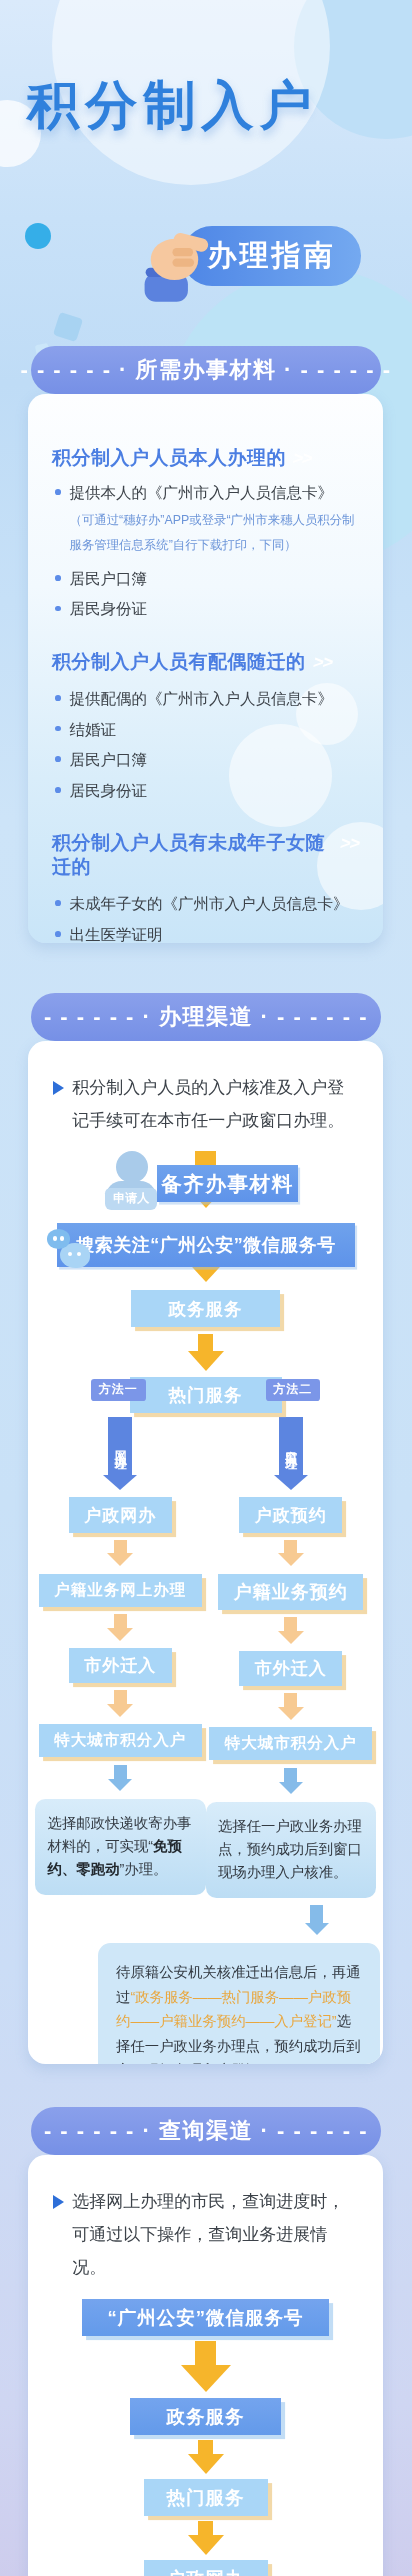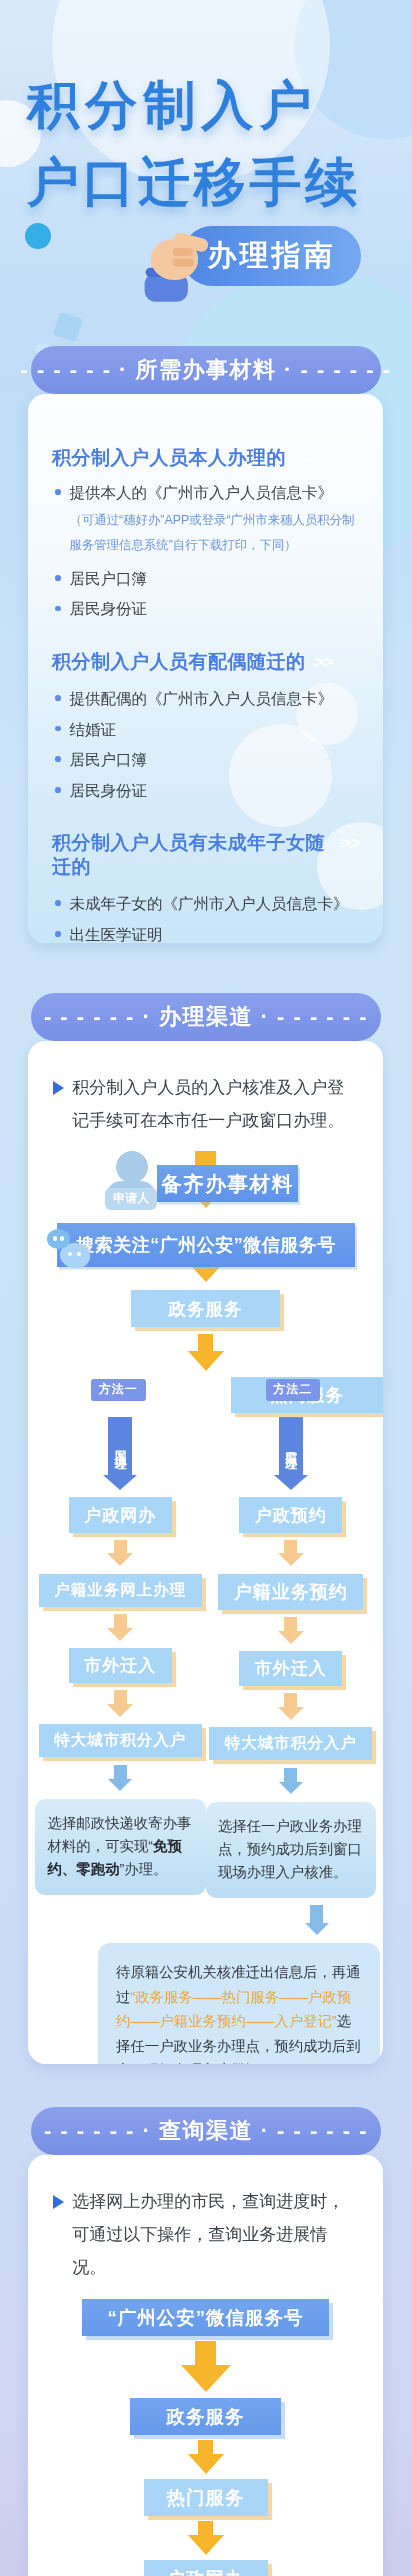--- a/index.html
+++ b/index.html
@@ -76,21 +76,21 @@
 
   
   .searchwrap{position:relative;width:100%;height:52px;margin-top:11.3px;}
   .searchwrap .mbanner{position:absolute;left:29px;top:4.1px;width:298px;height:44px;font-size:18px;letter-spacing:0.5px;}
   .wx{position:absolute;left:18.5px;top:10.3px;z-index:3;}
   .wx .b1{position:absolute;left:13.4px;top:13.4px;width:30px;height:25px;border-radius:50% 50% 46% 54%;background:#A9D4F5;}
   .wx .b2{position:absolute;left:0;top:0;width:23px;height:19.6px;border-radius:50%;background:#7FBCEE;}
   .wx .d{position:absolute;width:4.1px;height:4.1px;border-radius:50%;background:#fff;}
 
   
-  .methods{position:relative;width:100%;display:flex;justify-content:flex-end;margin-top:5.2px;}
+  .methods{position:relative;width:100%;display:flex;justify-content:center;margin-top:5.2px;}
   .mtag{position:absolute;top:2.1px;background:#7B96E8;color:#fff;font-size:12px;font-weight:700;
     padding:2.6px 7.7px;border-radius:3.1px;letter-spacing:1px;z-index:1;}
   .mtag.l{right:calc(50% + 60px);}
   .mtag.r{left:calc(50% + 60px);}
 
   
   .cols{width:100%;display:flex;justify-content:space-between;box-sizing:border-box;padding:0 7.2px;margin-top:-3.1px;}
   .col{width:171px;display:flex;flex-direction:column;align-items:center;}
   .varrow{display:flex;flex-direction:column;align-items:center;margin-top:7.2px;}
   .varrow .vsh{background:#5C85E0;width:24px;min-height:50px;display:flex;align-items:center;justify-content:center;padding:4.1px 0;}
@@ -122,21 +122,20 @@
   <div class="deco" style="left:52px;top:-93px;width:278px;height:278px;background:rgba(255,255,255,.5);"></div>
   <div class="deco" style="left:-26px;top:100px;width:67px;height:67px;background:rgba(255,255,255,.75);"></div>
   <div class="deco" style="left:25px;top:223px;width:26px;height:26px;background:#35AEE8;"></div>
   <div class="deco" style="left:165px;top:268px;width:299px;height:299px;background:#BCE3F6;"></div>
   <div class="deco" style="left:56px;top:315px;width:24px;height:24px;border-radius:4.1px;background:#A8D3F2;transform:rotate(18deg);"></div>
   <div class="deco" style="left:36px;top:344px;width:13.4px;height:13.4px;border-radius:2.6px;background:#CBE6F9;transform:rotate(-12deg);"></div>
 
   <div class="header">
     <div class="title">
       <div class="t1">积分制入户</div>
-      <div class="t2">户口迁移手续</div>
     </div>
     <div class="hand">
       <svg width="88" height="98" viewBox="0 0 170 190">
         <rect x="28" y="118" width="84" height="56" rx="22" fill="#5B82DE"></rect>
         <rect x="30" y="108" width="78" height="18" rx="9" fill="#4A6FD0"></rect>
         <ellipse cx="86" cy="92" rx="46" ry="40" fill="#F6C89F"></ellipse>
         <rect x="88" y="38" width="68" height="26" rx="13" fill="#F6C89F" transform="rotate(14 88 38)"></rect>
         <rect x="82" y="70" width="40" height="16" rx="8" fill="#EDB583"></rect>
         <rect x="82" y="90" width="42" height="16" rx="8" fill="#EDB583"></rect>
       </svg>

